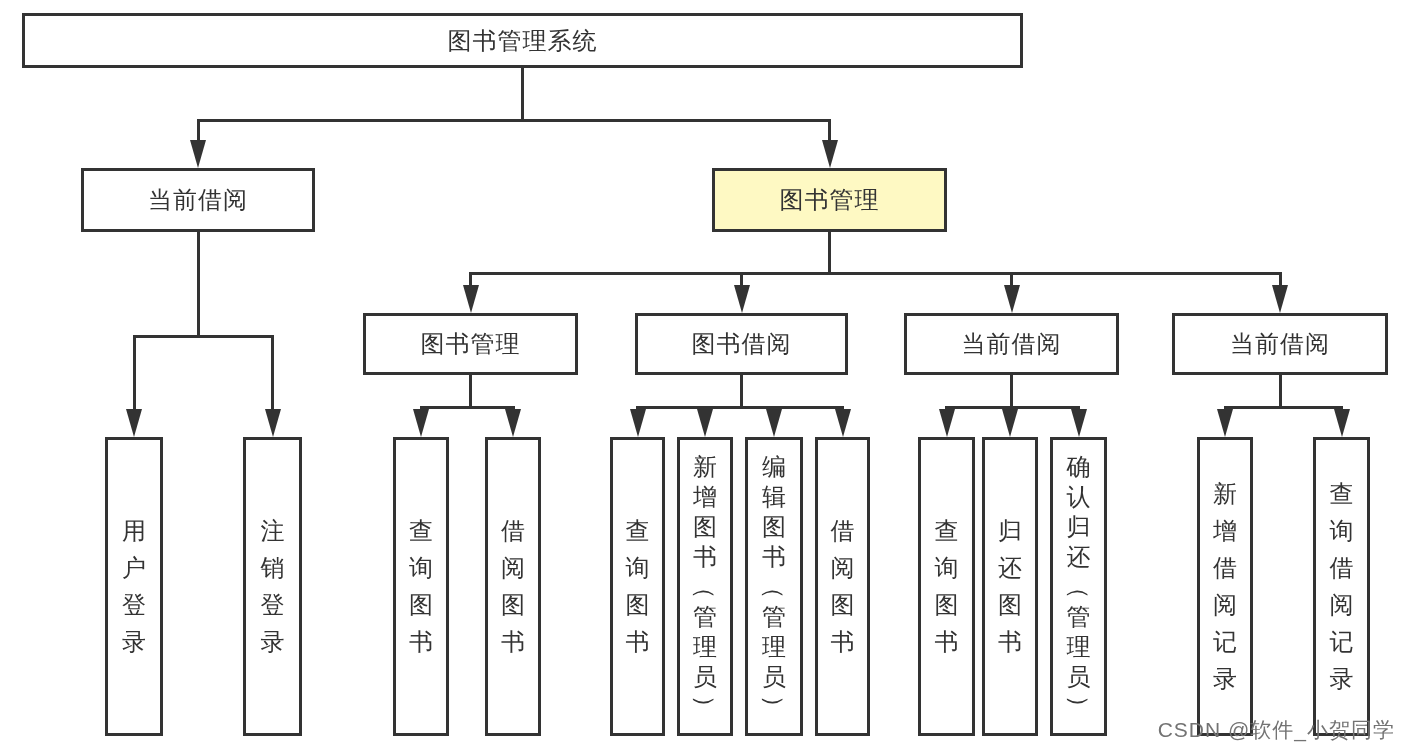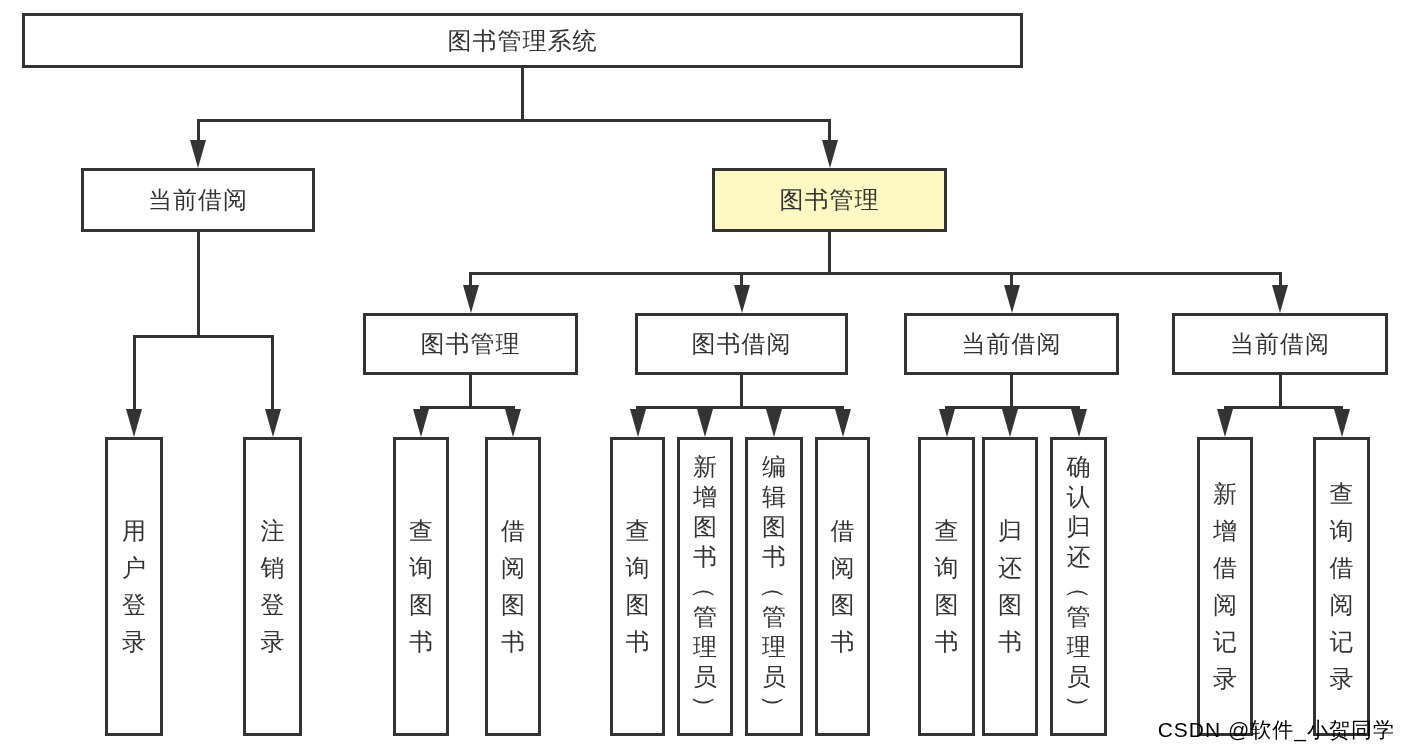--- a/index.html
+++ b/index.html
@@ -196,14 +196,14 @@
       </div>
       <div class="node v" style="left: 1313px; top: 437px; width: 57px; height: 299px; border-color: rgb(51, 51, 51); background: rgb(255, 255, 255); color: rgb(51, 51, 51); z-index: 2; row-gap: 13px;">
         <span class="ch">查</span>
         <span class="ch">询</span>
         <span class="ch">借</span>
         <span class="ch">阅</span>
         <span class="ch">记</span>
         <span class="ch">录</span>
       </div>
     </div>
-  <div class="watermark" style="color: #000000;">CSDN @软件_小贺同学</div>
+  <div class="watermark" style="color: #737373;">CSDN @软件_小贺同学</div>
 </div>
 
 </body></html>

